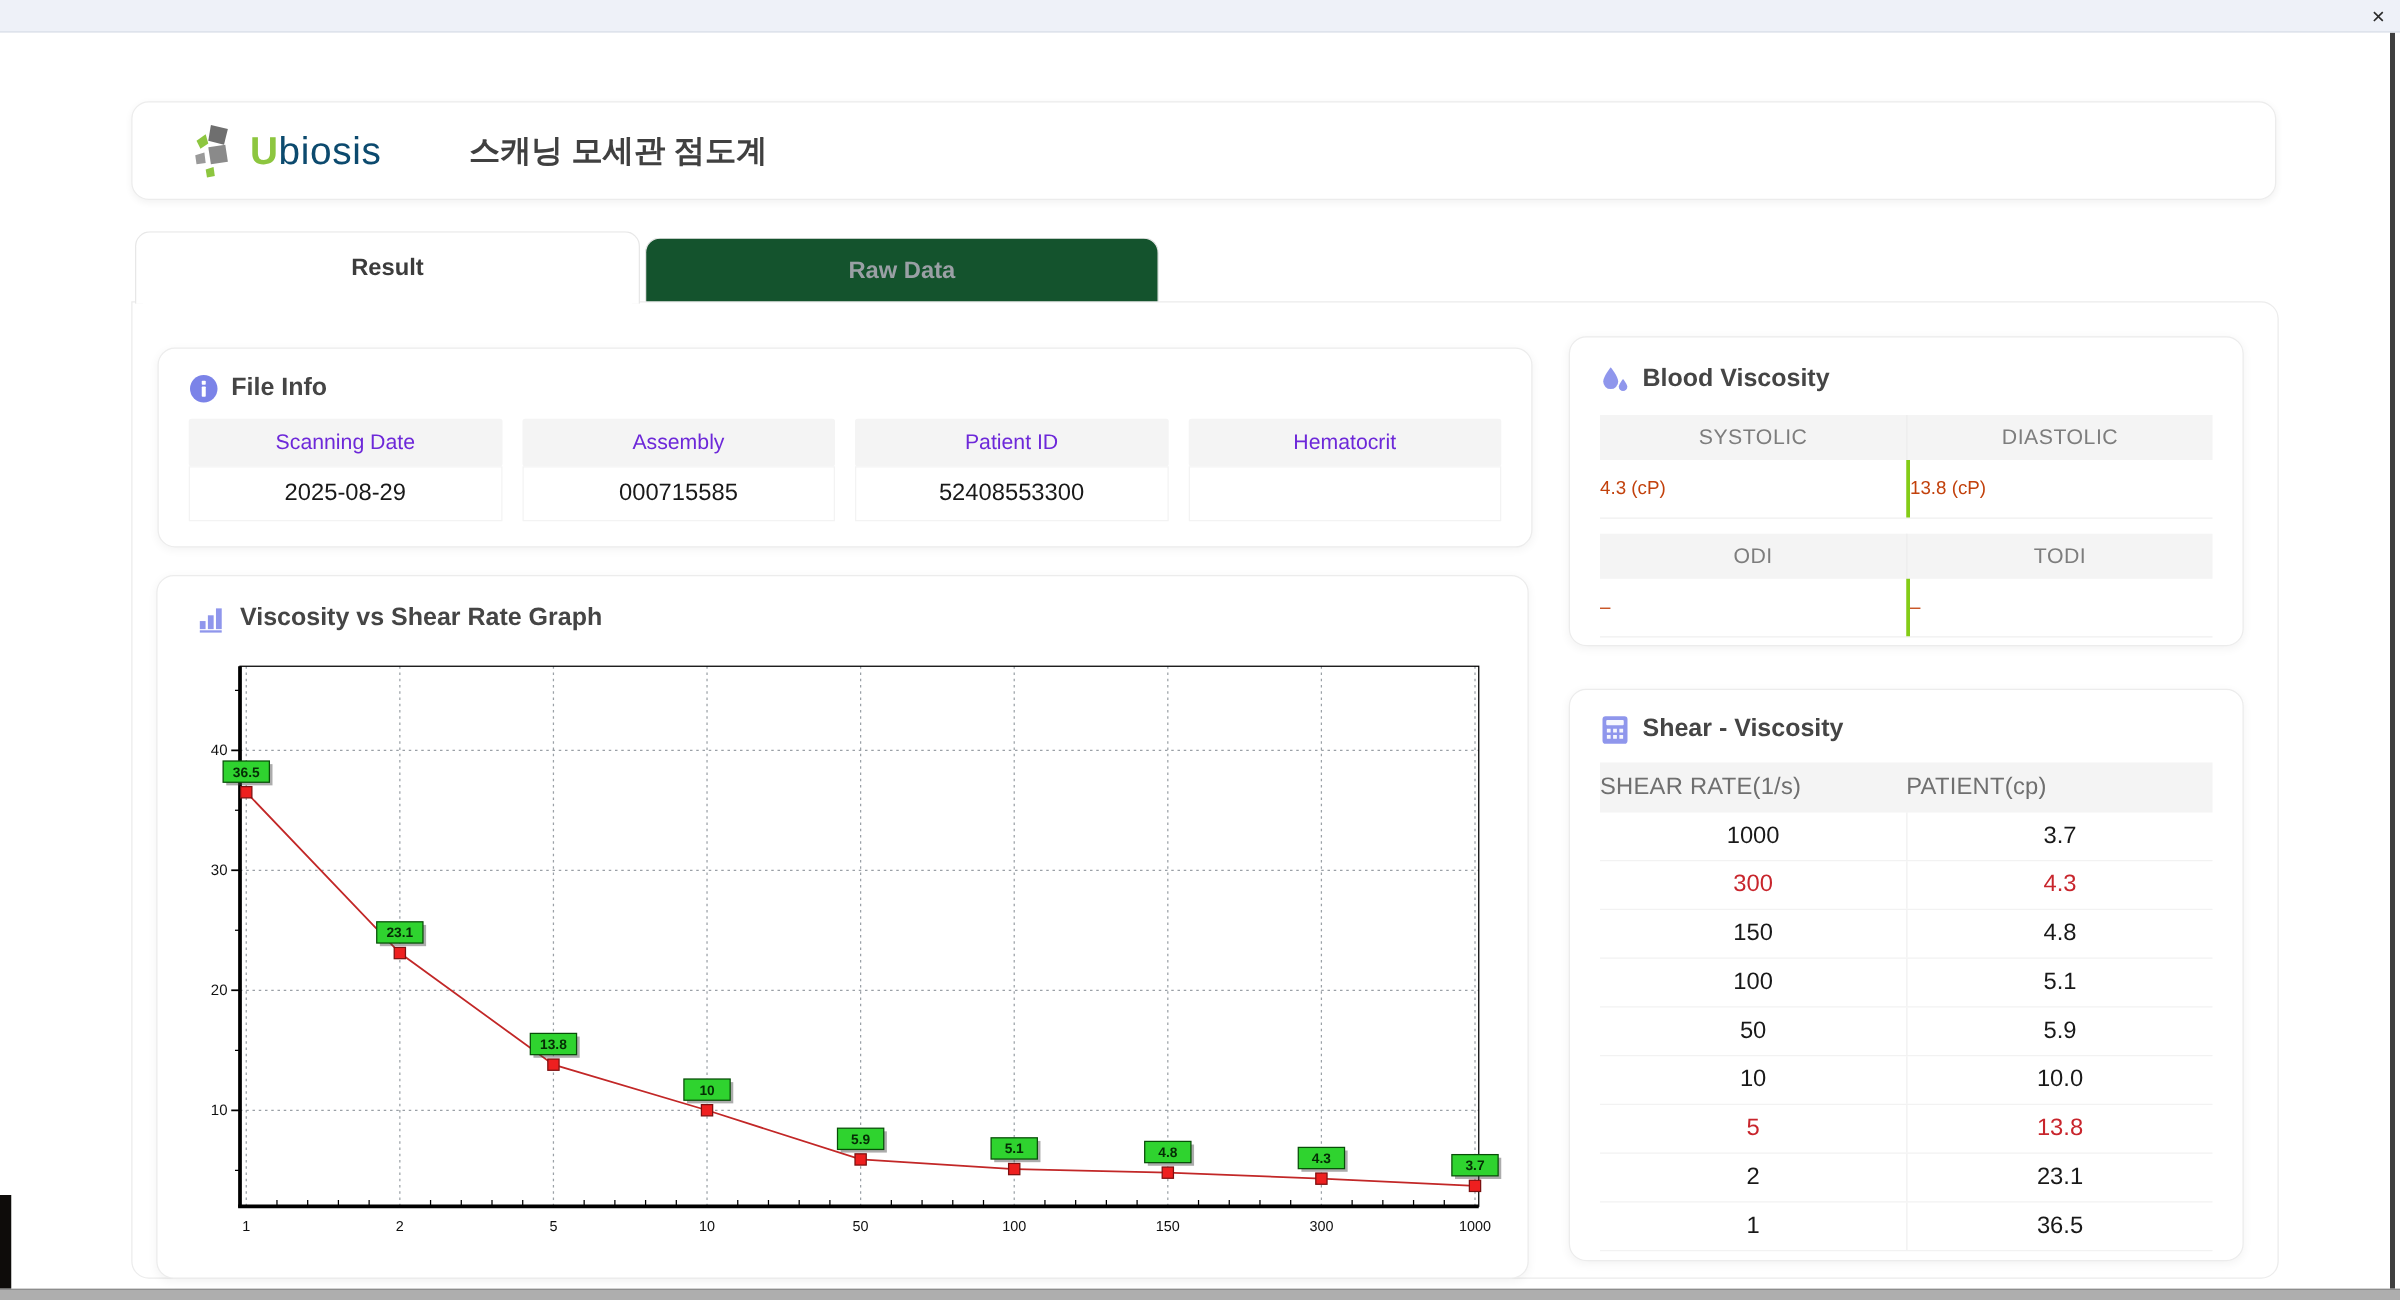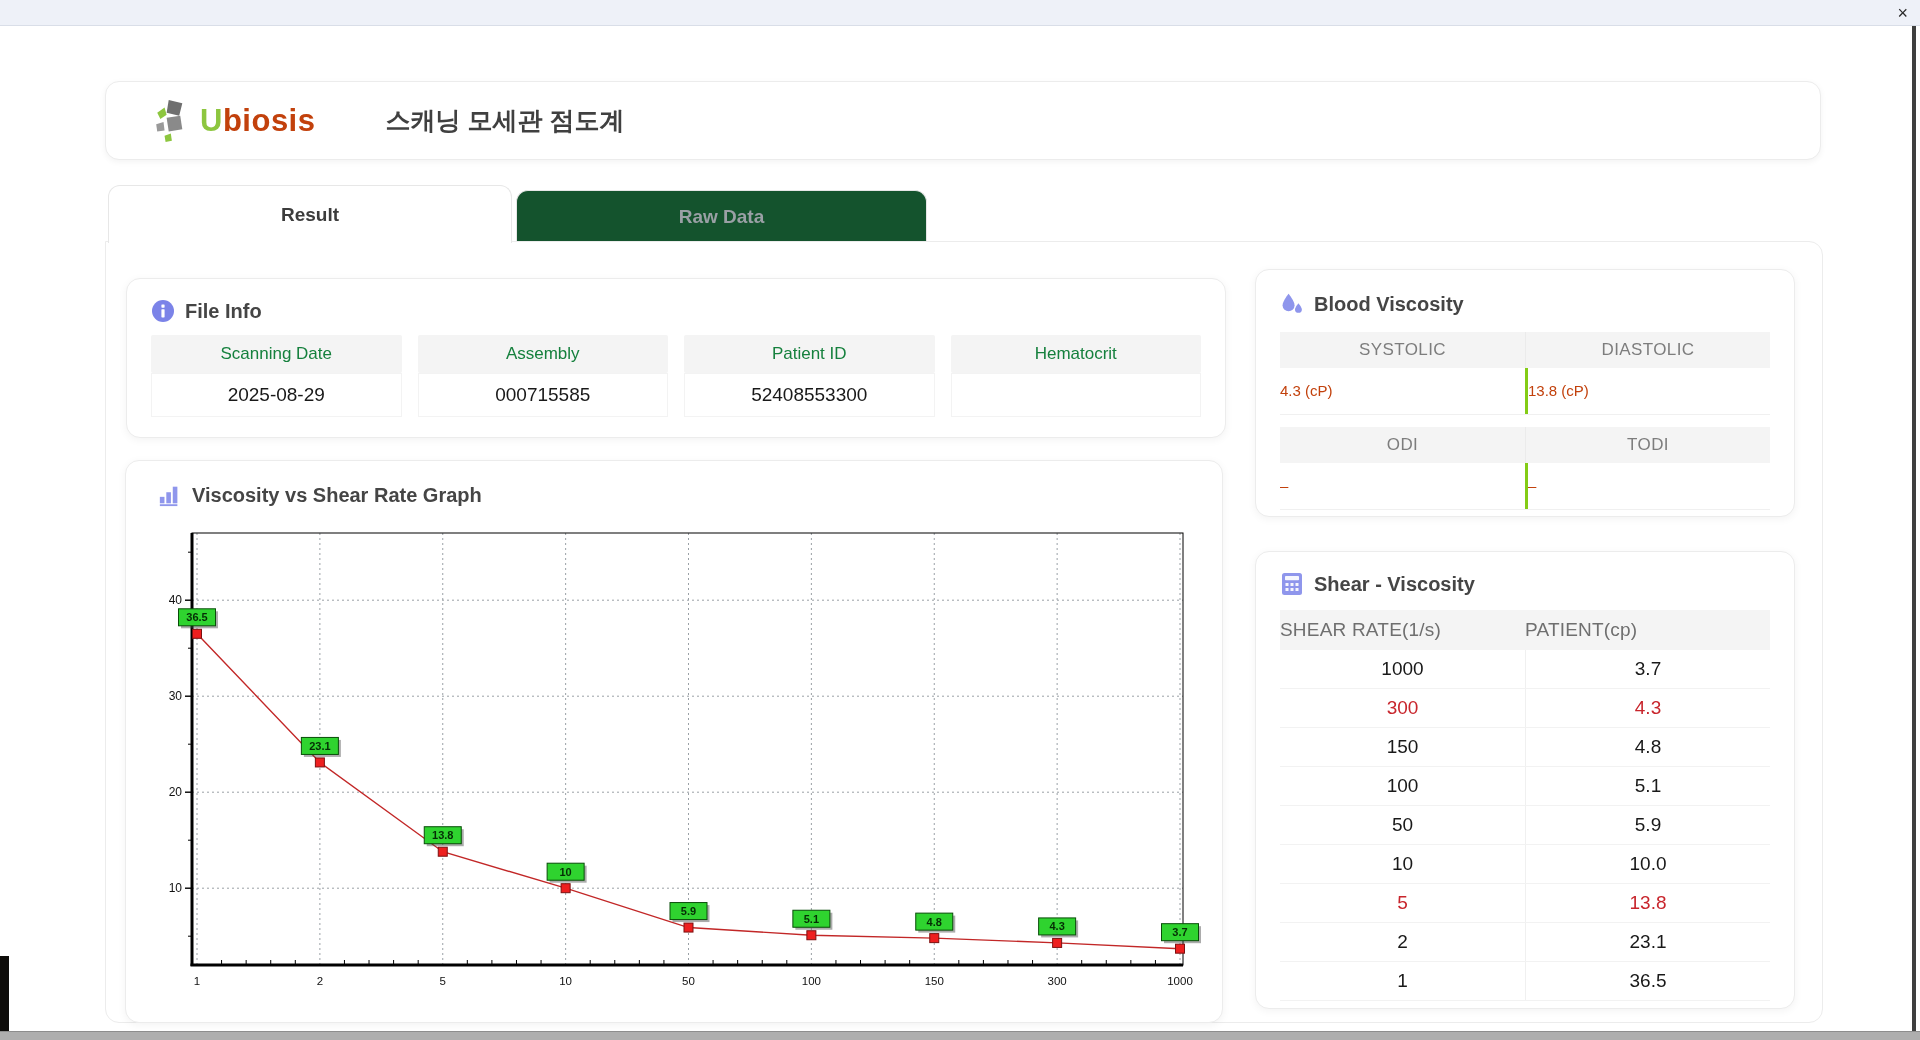--- a/index.html
+++ b/index.html
@@ -12,40 +12,40 @@
   .right-edge{position:absolute;right:4px;top:26px;width:4px;height:1005px;background:#3f3f3f;z-index:40;}
   .bottom-strip{position:absolute;left:0;bottom:0;width:1920px;height:9px;background:#aeaeae;border-top:1px solid #8d8d8d;z-index:45;}
   .left-notch{position:absolute;left:0;top:956px;width:9px;height:75px;background:#0e0c0a;z-index:45;}
 
   
   .header-card{position:absolute;left:105px;top:81px;width:1716px;height:79px;background:#fff;border:1px solid #ececec;border-radius:14px;box-shadow:0 2px 6px rgba(0,0,0,0.05);display:flex;align-items:center;}
   .brand{display:flex;align-items:center;margin-left:48px;}
   .brand-icon{width:42px;height:46px;}
   .brand-text{font-size:31px;margin-left:4px;letter-spacing:0.5px;}
   .brand-text .u{color:#8dc63f;font-weight:600;}
-  .brand-text .rest{color:#c2410c;font-weight:700;}
+  .brand-text .rest{color:#0c4a6e;font-weight:400;}
   .subtitle{margin-left:70px;font-size:25px;font-weight:700;color:#404040;}
 
   
   .tab{position:absolute;display:flex;align-items:center;justify-content:center;font-size:19px;font-weight:700;cursor:default;}
   .tab.active{left:108px;top:185px;width:404px;height:58px;background:#fff;border:1px solid #e7e7e7;border-bottom:none;border-radius:12px 12px 0 0;color:#3c3c3c;z-index:10;}
   .tab.inactive{left:516px;top:190px;width:411px;height:52px;background:#14532d;border:1px solid #e6e6e6;border-bottom:none;border-radius:12px 12px 0 0;color:#9aa0a5;z-index:1;}
 
   
   .panel{position:absolute;left:105px;top:241px;width:1718px;height:782px;background:#fff;border:1px solid #ececec;border-radius:0 14px 14px 14px;z-index:2;}
 
   .card{position:absolute;background:#fff;border:1px solid #ececec;border-radius:14px;box-shadow:0 2px 8px rgba(0,0,0,0.05);}
-  .card-head{display:flex;align-items:center;gap:10px;}
+  .card-head{display:flex;align-items:flex-start;gap:10px;}
   .card-title{font-size:20px;font-weight:700;color:#454545;}
   .head-icon{width:24px;height:24px;flex:0 0 auto;}
 
   
   .file-card{left:20px;top:36px;width:1100px;height:160px;padding:20px 24px;}
   .fi-grid{display:grid;grid-template-columns:repeat(4,1fr);gap:16px;margin-top:12px;}
-  .fi-label{height:38px;line-height:38px;text-align:center;background:#f4f4f4;color:#15803d;font-size:17px;border-radius:2px;}
+  .fi-label{height:38px;line-height:38px;text-align:center;background:#f4f4f4;color:#6d28d9;font-size:17px;border-radius:2px;}
   .fi-value{height:44px;line-height:42px;text-align:center;color:#191919;font-size:19px;border:1px solid #f3f3f3;background:#fff;}
 
   
   .graph-card{left:19px;top:218px;width:1098px;height:563px;padding:22px 32px;}
   #chart{position:absolute;left:42px;top:62px;}
 
   
   .blood-card{left:1149px;top:27px;width:540px;height:248px;padding:22px 24px;}
   .bv-groups{margin-top:16px;display:flex;flex-direction:column;gap:12px;}
   .bv-heads{display:grid;grid-template-columns:1fr 1fr;background:#f4f4f4;}

